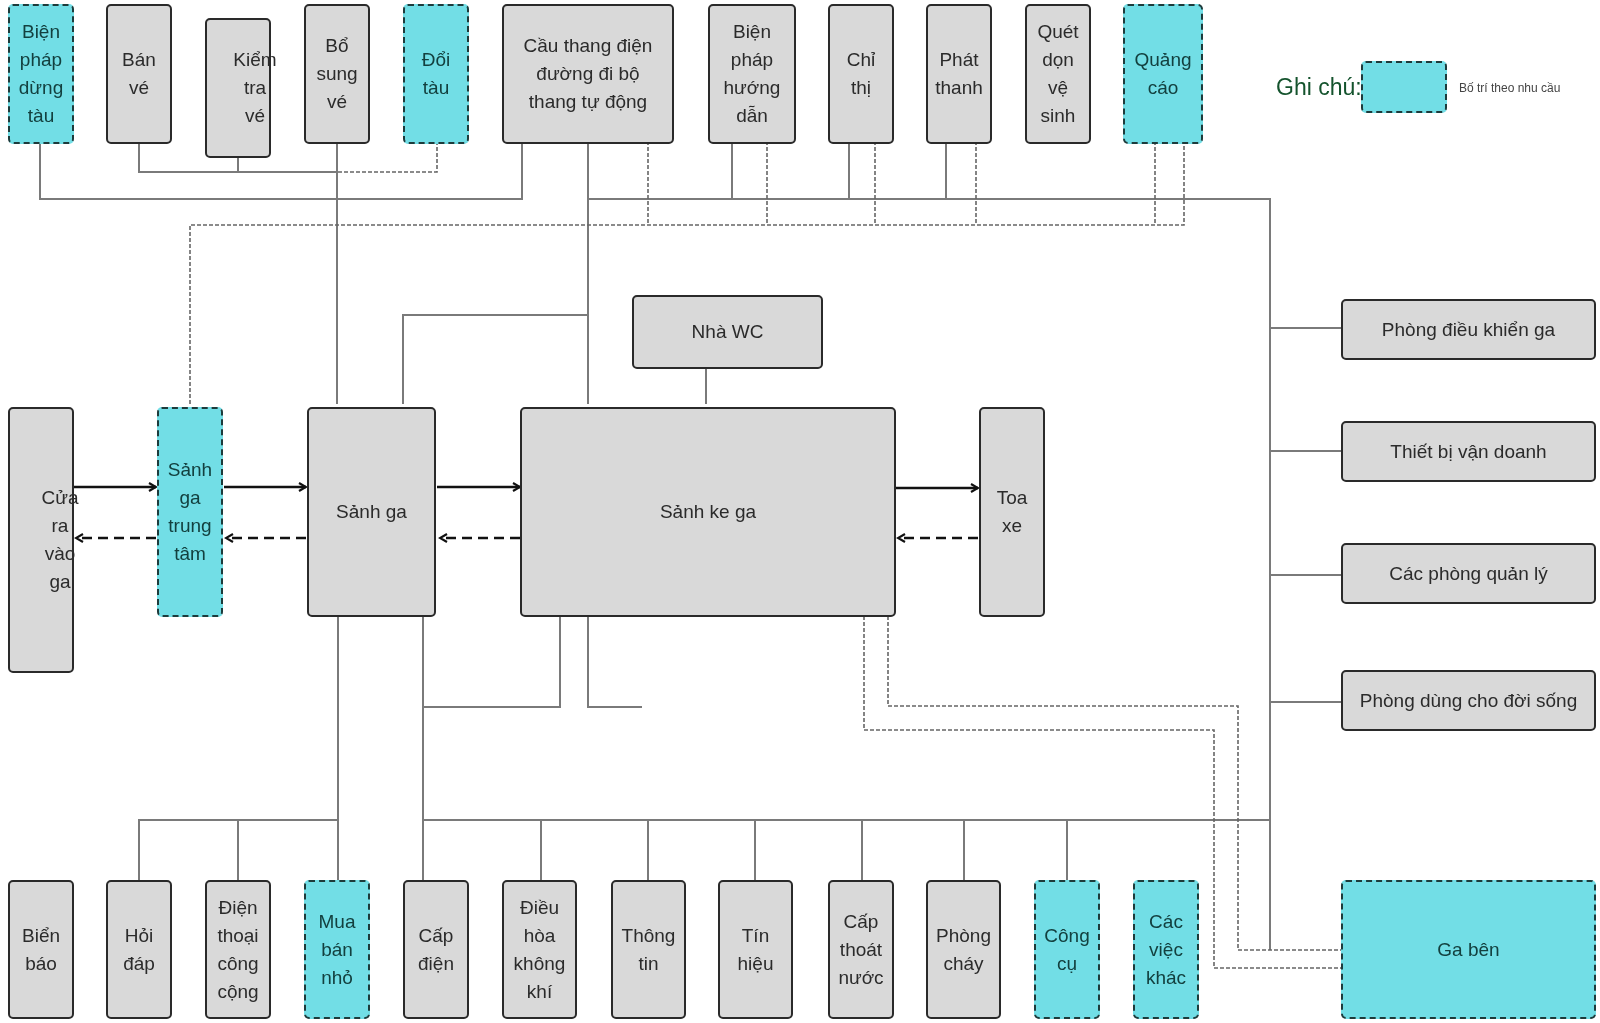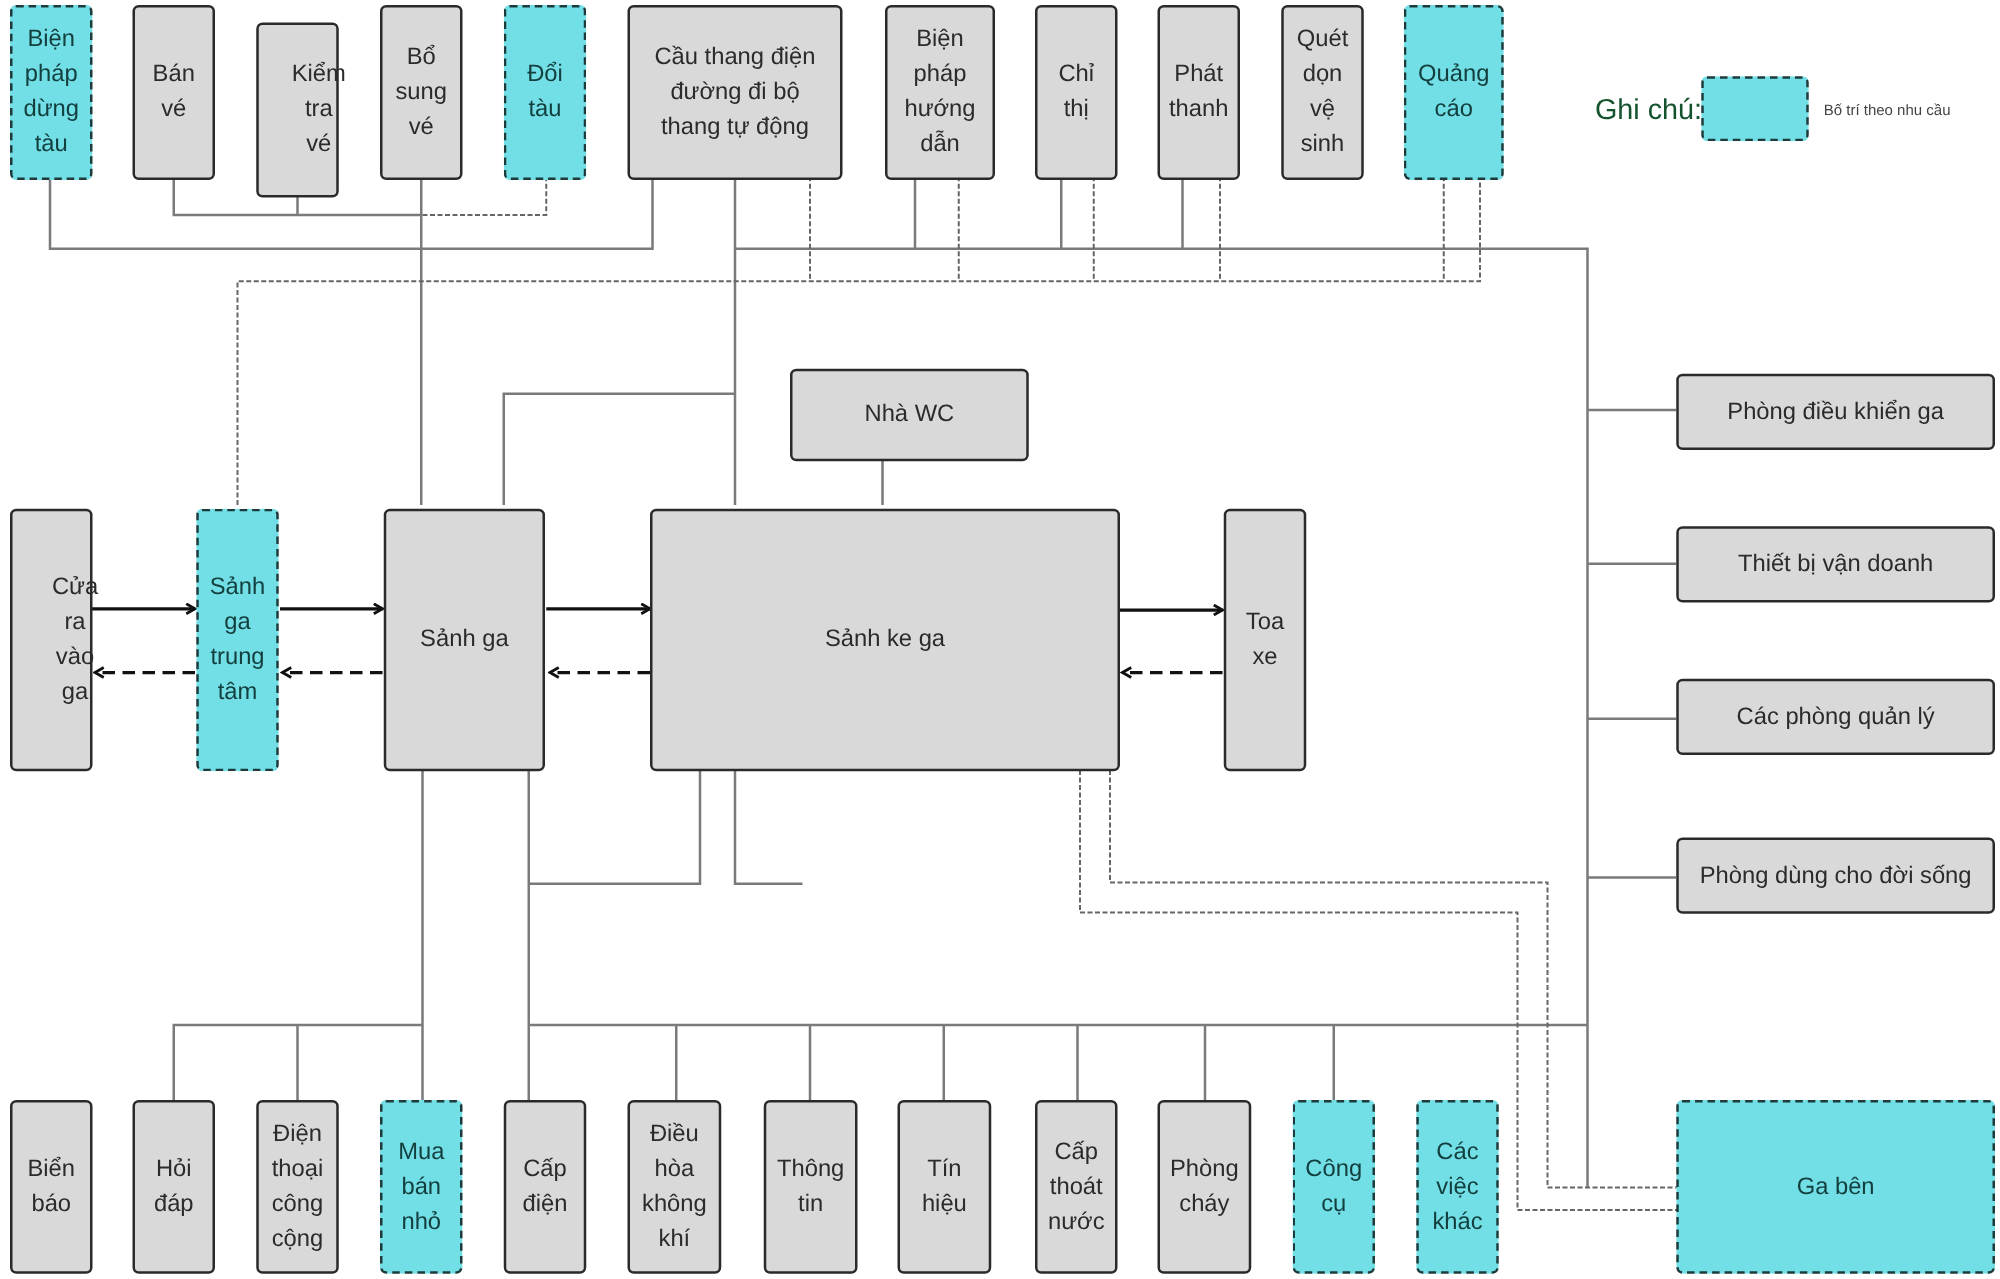--- a/index.html
+++ b/index.html
@@ -146,21 +146,21 @@
     </div>
   <div class="box opt" style="left:1123px;top:4px;width:80px;height:140px;">
       <span>Quảng
 cáo</span>
     </div>
 
   <div class="legend-label" style="left:1276px;top:74px;">Ghi chú:</div>
   <div class="legend-swatch" style="left:1361px;top:61px;width:86px;height:52px;"></div>
   <div class="legend-text" style="left:1459px;top:81px;">Bố trí theo nhu cầu</div>
 
-  <div class="box" style="left:8px;top:407px;width:66px;height:210px;padding-left:40px;">
+  <div class="box" style="left:8px;top:407px;width:66px;height:266px;padding-left:40px;">
       <span>Cửa
 ra
 vào
 ga</span>
     </div>
   <div class="box opt" style="left:157px;top:407px;width:66px;height:210px;">
       <span>Sảnh
 ga
 trung
 tâm</span>

